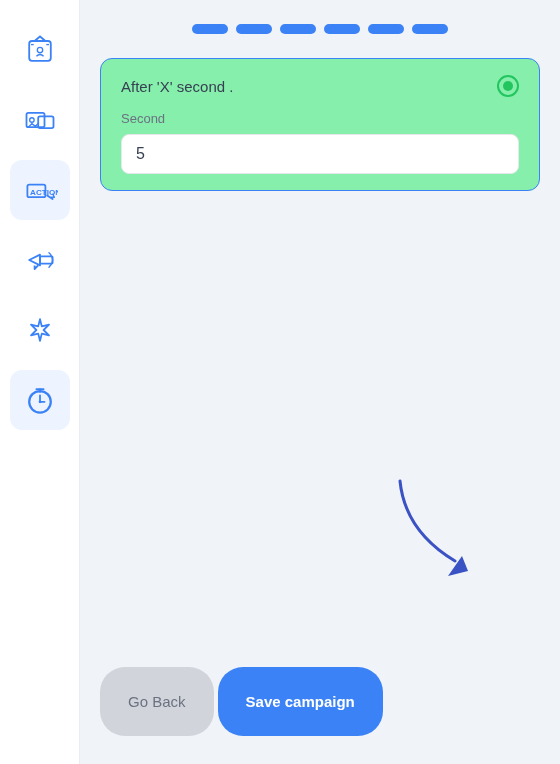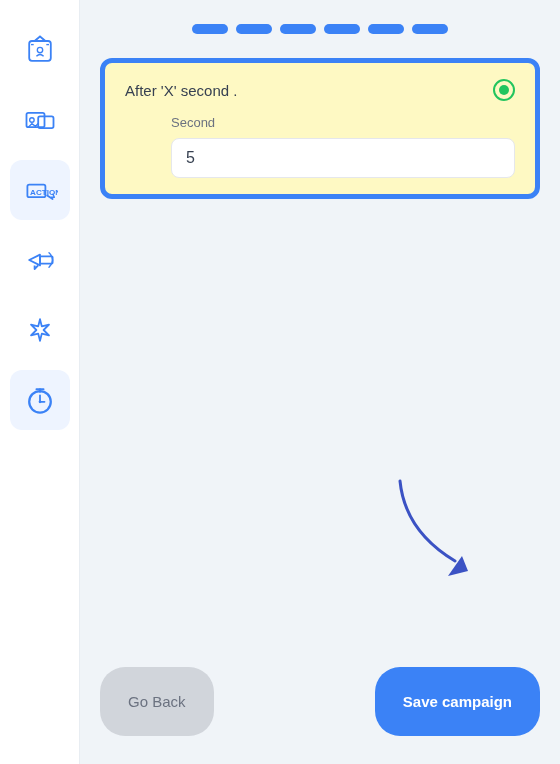--- a/index.html
+++ b/index.html
@@ -64,25 +64,25 @@
 
     .dot {
       width: 36px;
       height: 10px;
       border-radius: 5px;
       background: #3b82f6;
     }
 
     
     .card {
-      background: #fef9c3;
+      background: #86efac;
       border-radius: 12px;
       padding: 16px 20px;
       margin-bottom: 12px;
-      border: 5px solid #3b82f6;
+      border: 1px solid #3b82f6;
     }
 
     .card-header {
       display: flex;
       align-items: center;
       justify-content: space-between;
     }
 
     .card-title {
       font-size: 15px;
@@ -120,21 +120,20 @@
       border: 2px solid #9ca3af;
       display: flex;
       align-items: center;
       justify-content: center;
       cursor: pointer;
     }
 
     
     .field-section {
       margin-top: 14px;
-      margin-left: 46px;
     }
 
     .field-label {
       font-size: 13px;
       color: #6b7280;
       margin-bottom: 8px;
     }
 
     .field-input {
       width: 100%;
@@ -160,22 +159,22 @@
 
     .arrow-svg {
       position: absolute;
       right: 60px;
       bottom: 70px;
     }
 
     
     .footer {
       display: flex;
-      justify-content: space-between;
-      gap: 16px;
+      justify-content: flex-start;
+      gap: 4px;
       padding: 16px 0 8px;
     }
 
     .btn-back {
       padding: 12px 28px;
       border-radius: 25px;
       border: none;
       background: #d1d5db;
       color: #6b7280;
       font-size: 15px;

